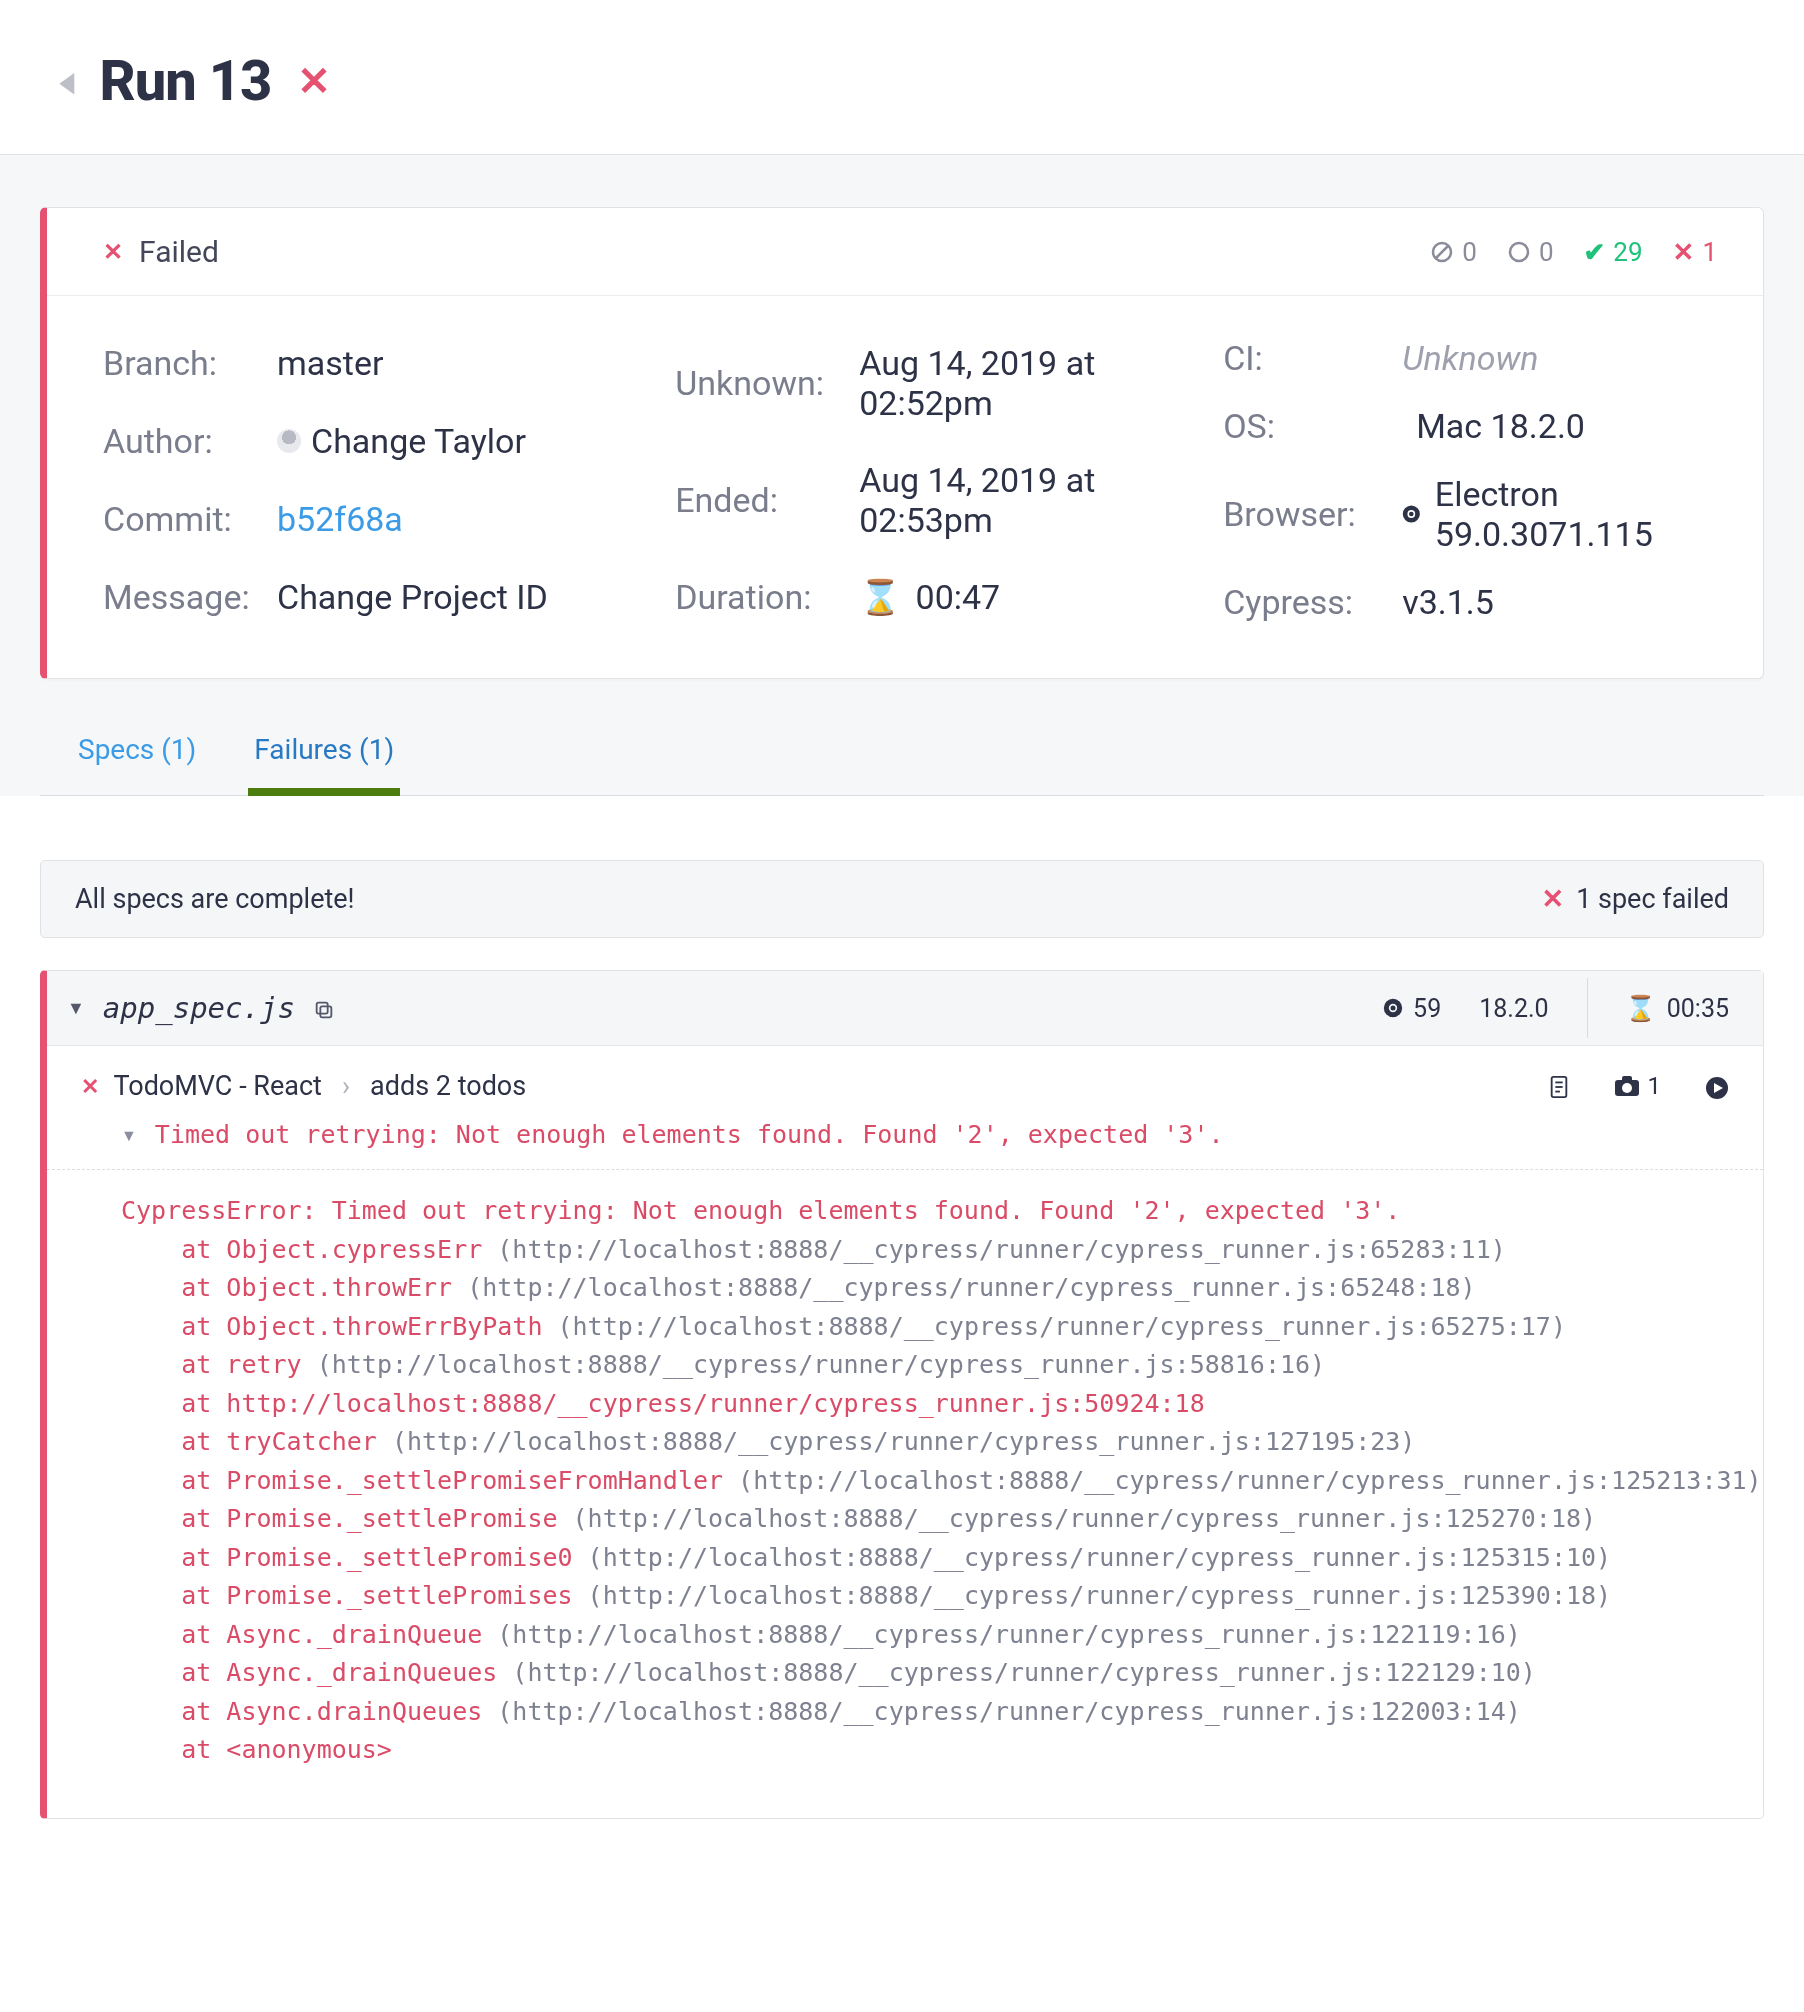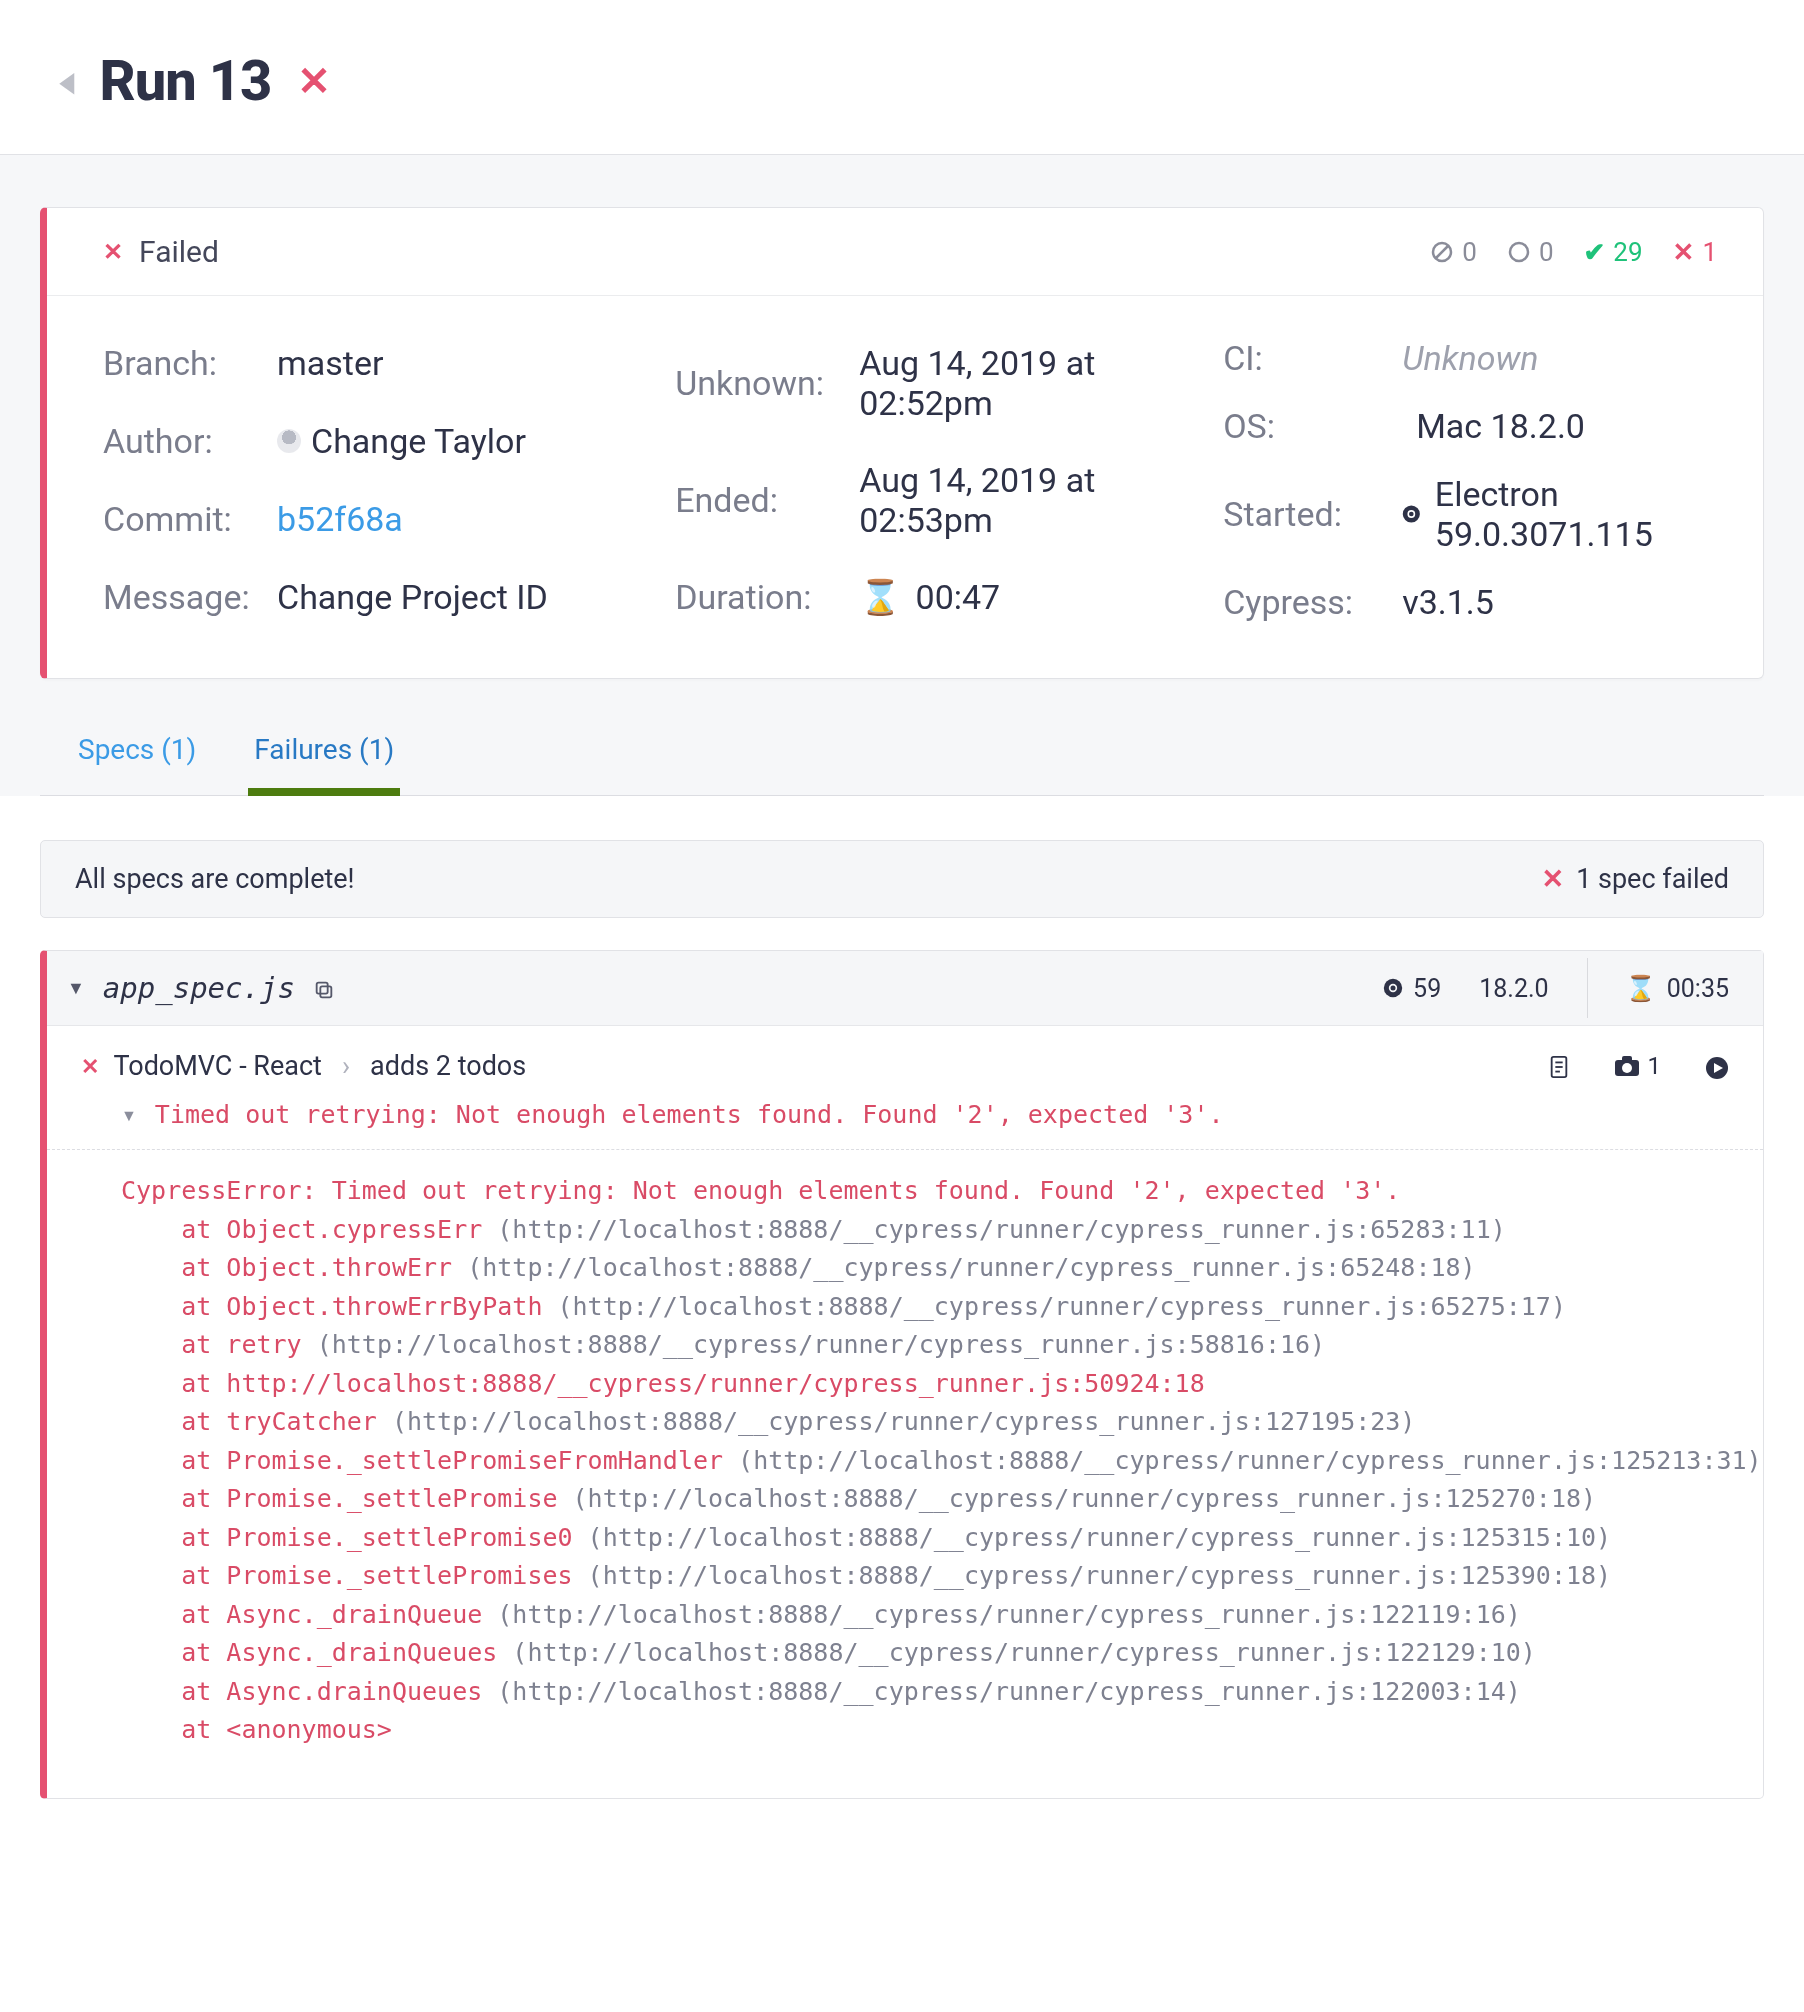--- a/index.html
+++ b/index.html
@@ -115,20 +115,21 @@
   }
   .complete-bar {
     display: flex;
     justify-content: space-between;
     align-items: center;
     background: #f5f6f8;
     border: 1px solid #e1e2e6;
     border-radius: 5px;
     padding: 22px 34px;
     font-size: 27px;
+    margin-top: 20px;
   }
   .spec-failed { display: inline-flex; align-items: center; gap: 12px; color: #2e3247; }
   .spec-failed .x-icon { color: #e55171; font-weight: 900; }
   .spec-card {
     margin-top: 32px;
     border: 1px solid #e1e2e6;
     border-left: 7px solid #e55171;
     border-radius: 5px;
   }
   .spec-head {
@@ -269,21 +270,21 @@
       <div class="col3">
         <span class="label">CI:</span>
         <span class="value italic-muted">Unknown</span>
 
         <span class="label">OS:</span>
         <span class="value val-icon">
           <span class="os-apple"></span>
           <span>Mac 18.2.0</span>
         </span>
 
-        <span class="label">Started:</span>
+        <span class="label">Browser:</span>
         <span class="value val-icon">
           <svg width="24" height="24" viewBox="0 0 24 24">
               <circle cx="12" cy="12" r="11" fill="#2e3247"></circle>
               <circle cx="12" cy="12" r="5" fill="#fff"></circle>
               <circle cx="12" cy="12" r="3" fill="#2e3247"></circle>
             </svg>
           <span>Electron 59.0.3071.115</span>
         </span>
 
         <span class="label">Cypress:</span>

